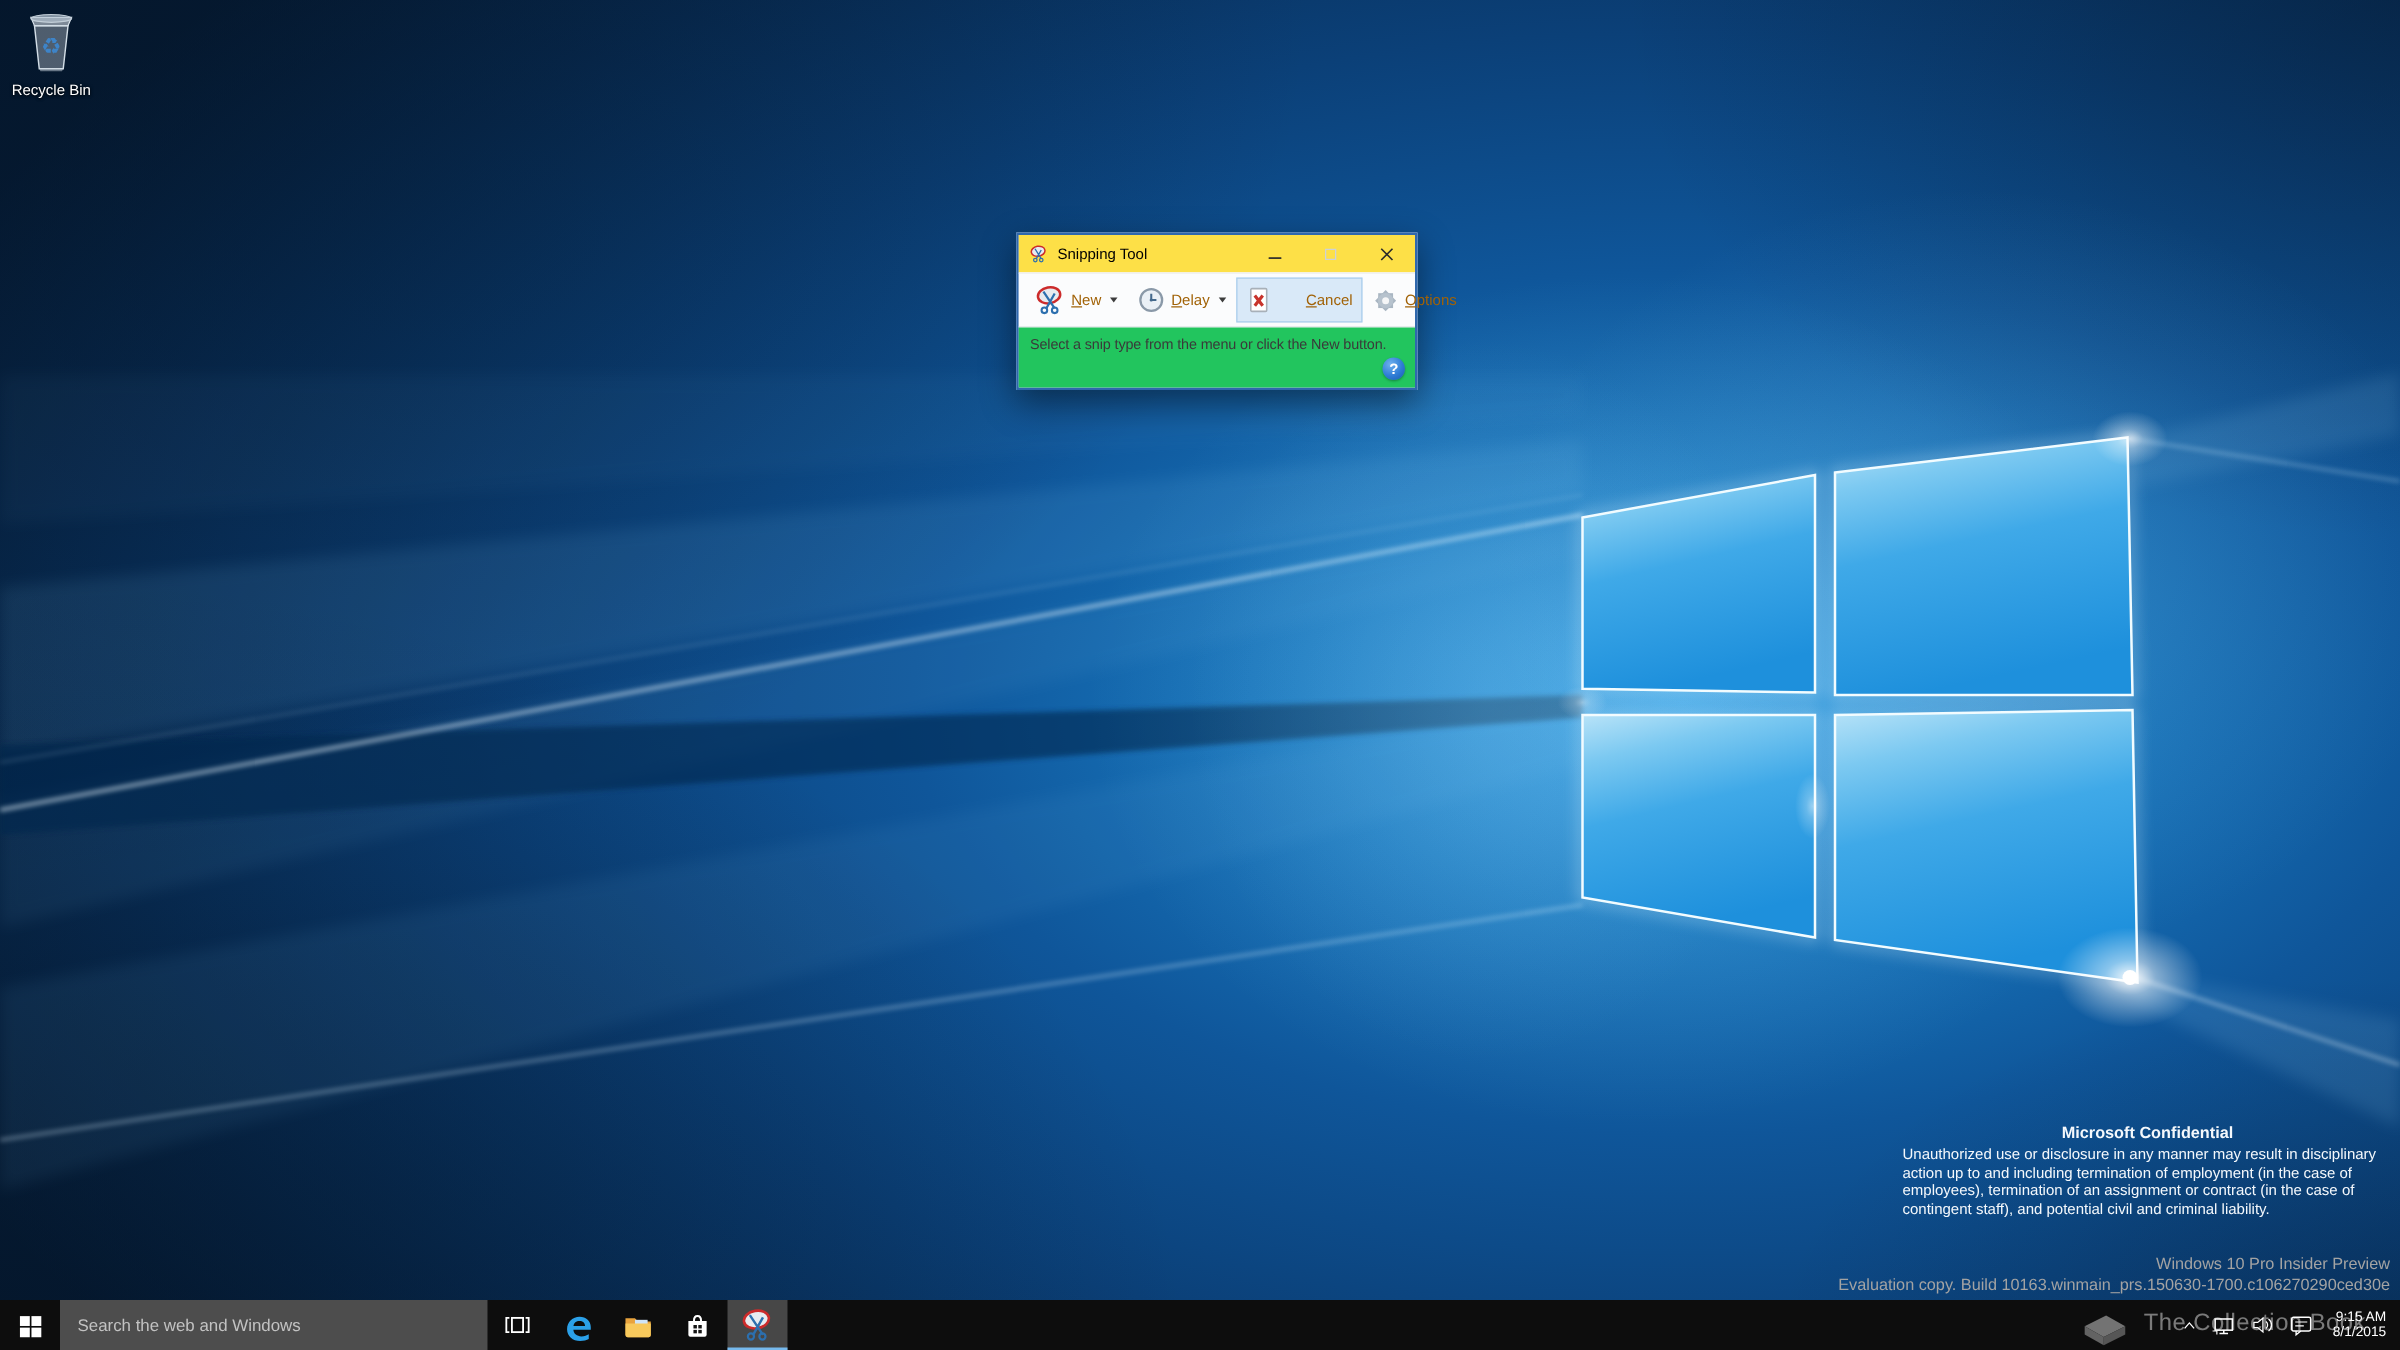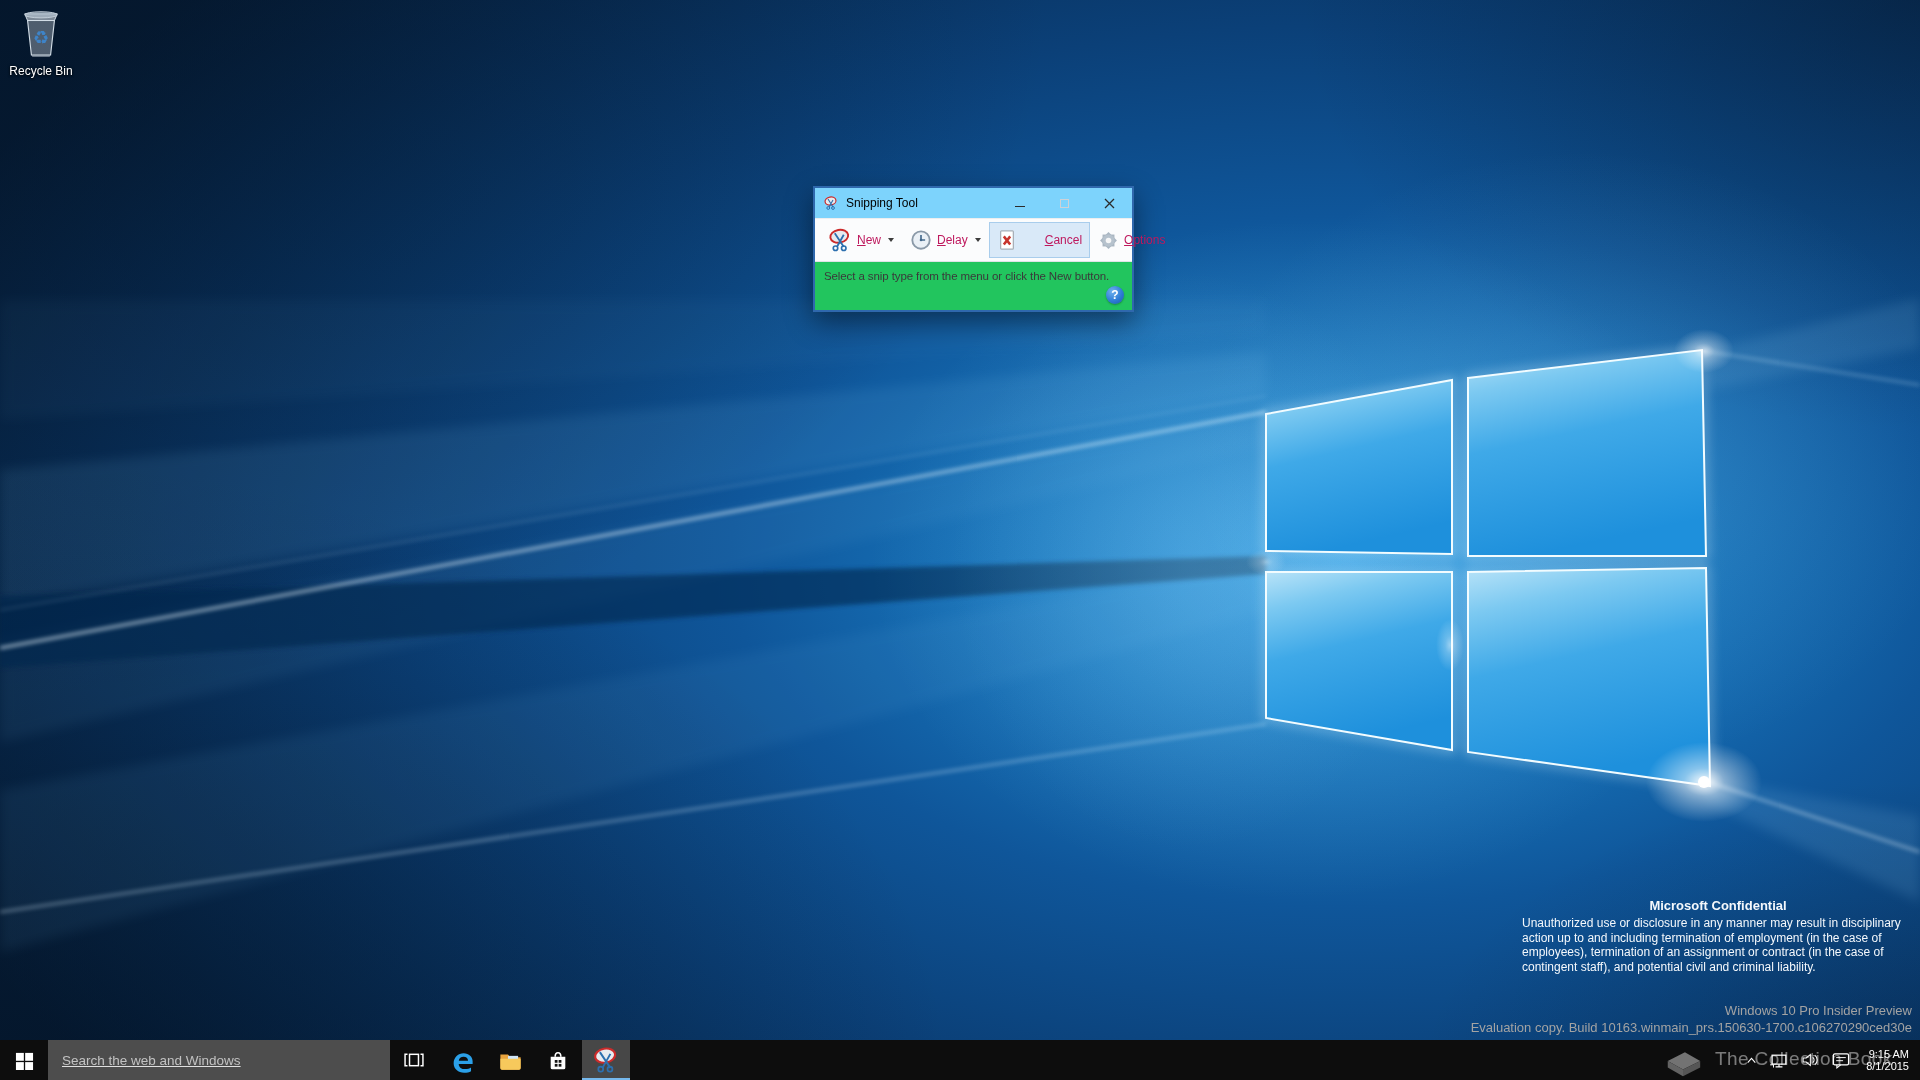--- a/index.html
+++ b/index.html
@@ -18,44 +18,44 @@
   .conf-title { font-weight:bold; font-size:13px; text-align:center; margin-bottom:3px; }
   .conf-line { font-size:12px; line-height:14.6px; }
 
   .build-watermark { position:absolute; right:8px; top:1002px; z-index:2; text-align:right; color:#a3a3a3; }
   .build-watermark .bw1 { font-size:13px; line-height:17px; }
   .build-watermark .bw2 { font-size:13px; line-height:17px; white-space:nowrap; }
 
   
   .snip-window { position:absolute; left:813px; top:186px; width:321px; z-index:5;
                  background:#fff; border:2px solid #2F68AD; box-shadow:0 10px 26px rgba(0,0,0,.45); }
-  .titlebar { height:30px; display:flex; align-items:center; background:#7dd3fc; }
+  .titlebar { height:30px; display:flex; align-items:center; background:#fde047; }
   .titlebar .app-ic { margin-left:8px; display:flex; }
   .titlebar .title { margin-left:7px; font-size:12px; color:#000; flex:1; }
   .cap-btn { width:45px; height:30px; display:flex; align-items:center; justify-content:center; }
   .min-glyph { width:10px; height:1px; background:#2b2b2b; border-bottom:1px solid #2b2b2b; margin-top:6px;}
   .max-glyph { width:9px; height:9px; border:1px solid #CDD2D7; }
   .toolbar { height:44px; display:flex; align-items:center; padding:0 5px; background:#FBFCFD; border-top:1px solid #EDEEF0; border-bottom:1px solid #E0E3E6; }
-  .tool-btn { display:flex; align-items:center; gap:5px; height:36px; padding:0 7px; font-size:12px; color:#be185d; background:transparent; border:1px solid transparent; cursor:default; }
+  .tool-btn { display:flex; align-items:center; gap:5px; height:36px; padding:0 7px; font-size:12px; color:#a16207; background:transparent; border:1px solid transparent; cursor:default; }
   .tool-btn .acc { text-decoration:underline; }
   .tool-btn.highlight { background:#D9E9F8; border:1px solid #A9CDEC;gap:28px; }
   .caret { width:0; height:0; border-left:3.5px solid transparent; border-right:3.5px solid transparent; border-top:4px solid #3c3c3c; margin-left:2px; }
   .statusbar { min-height:46px; display:flex; align-items:flex-start; padding:7px 8px 6px 9px; background:#22c55e;flex-direction:column; }
   .status-text { width:286px; font-size:11.5px; letter-spacing:-0.1px; line-height:14.5px; color:#3a3a3a; }
   .help-ic { margin-left:auto; margin-top:2px; width:18px; height:18px; border-radius:50%;
              background:radial-gradient(circle at 35% 30%, #6FB1EE, #2E7CD6 55%, #1A5AA8);
              color:#fff; font-size:12px; font-weight:bold; display:flex; align-items:center; justify-content:center;
              box-shadow:0 1px 2px rgba(0,0,0,.3); }
 
   
   .taskbar { position:absolute; left:0; bottom:0; width:1920px; height:40px; background:#0D0D0D; z-index:10; }
   .start-btn { position:absolute; left:0; top:0; width:48px; height:40px; display:flex; align-items:center; justify-content:center; }
   .search-box { position:absolute; left:48px; top:0; width:342px; height:40px; background:#4D4D4D; display:flex; align-items:center; }
   .search-box input { width:100%; height:100%; background:transparent; border:none; outline:none;
-                      padding-left:14px; font-size:13.5px; color:#E0E0E0; font-family:"Liberation Sans",sans-serif;text-decoration:underline; }
+                      padding-left:14px; font-size:13.5px; color:#E0E0E0; font-family:"Liberation Sans",sans-serif; }
   .search-box input::placeholder { color:#C2C2C2; opacity:1; }
   .tb-btn { position:absolute; top:0; width:48px; height:40px; display:flex; align-items:center; justify-content:center; }
   .tb-btn.active { background:#474747; }
   .tb-btn.active .under { position:absolute; left:0; bottom:0; width:48px; height:2px; background:#76B9ED; }
   .collection-watermark { position:absolute; left:1658px; bottom:0; height:42px; display:flex; align-items:center; gap:7px; opacity:.5; z-index:1; pointer-events:none; }
   .collection-watermark .cw-text { color:#E6E6E6; font-size:19px; letter-spacing:.4px; white-space:nowrap; }
   .tray { position:absolute; right:0; top:0; height:40px; display:flex; align-items:center; padding-right:7px; gap:7px; z-index:2; }
   .tray-ic { display:flex; align-items:center; justify-content:center; width:24px; height:40px; }
   .clock { margin-left:2px; padding:0 4px; text-align:right; color:#fff; font-size:11px; line-height:12.5px; }
 </style>

